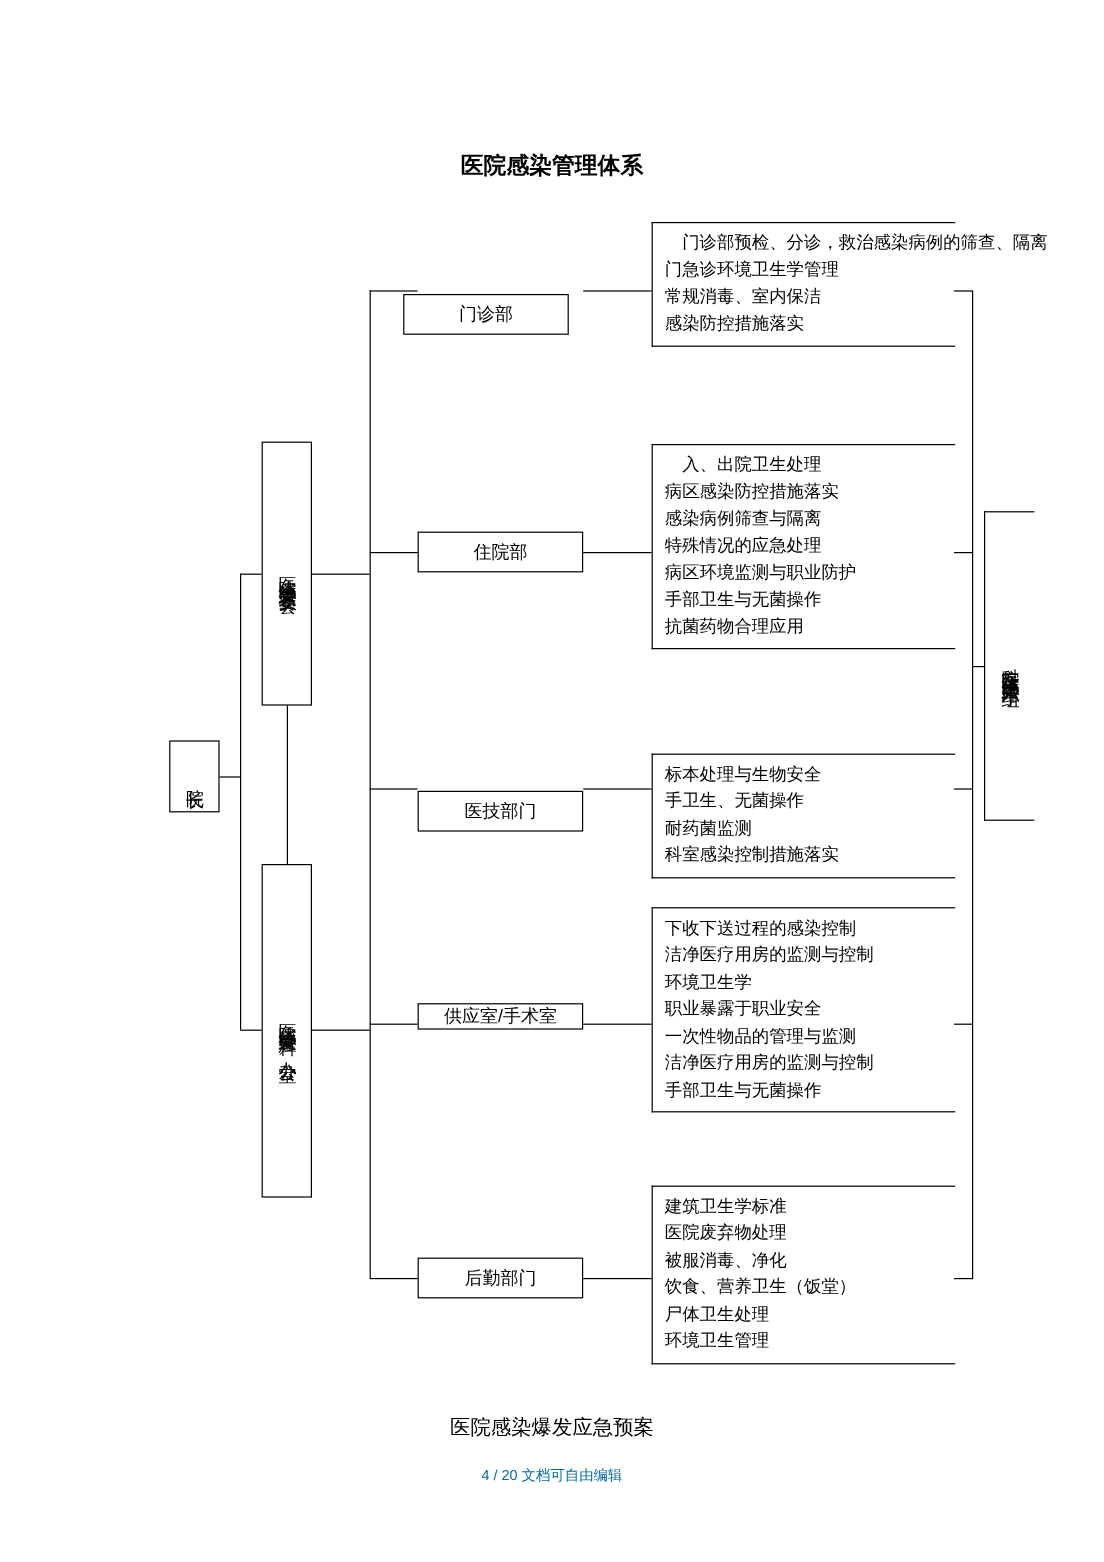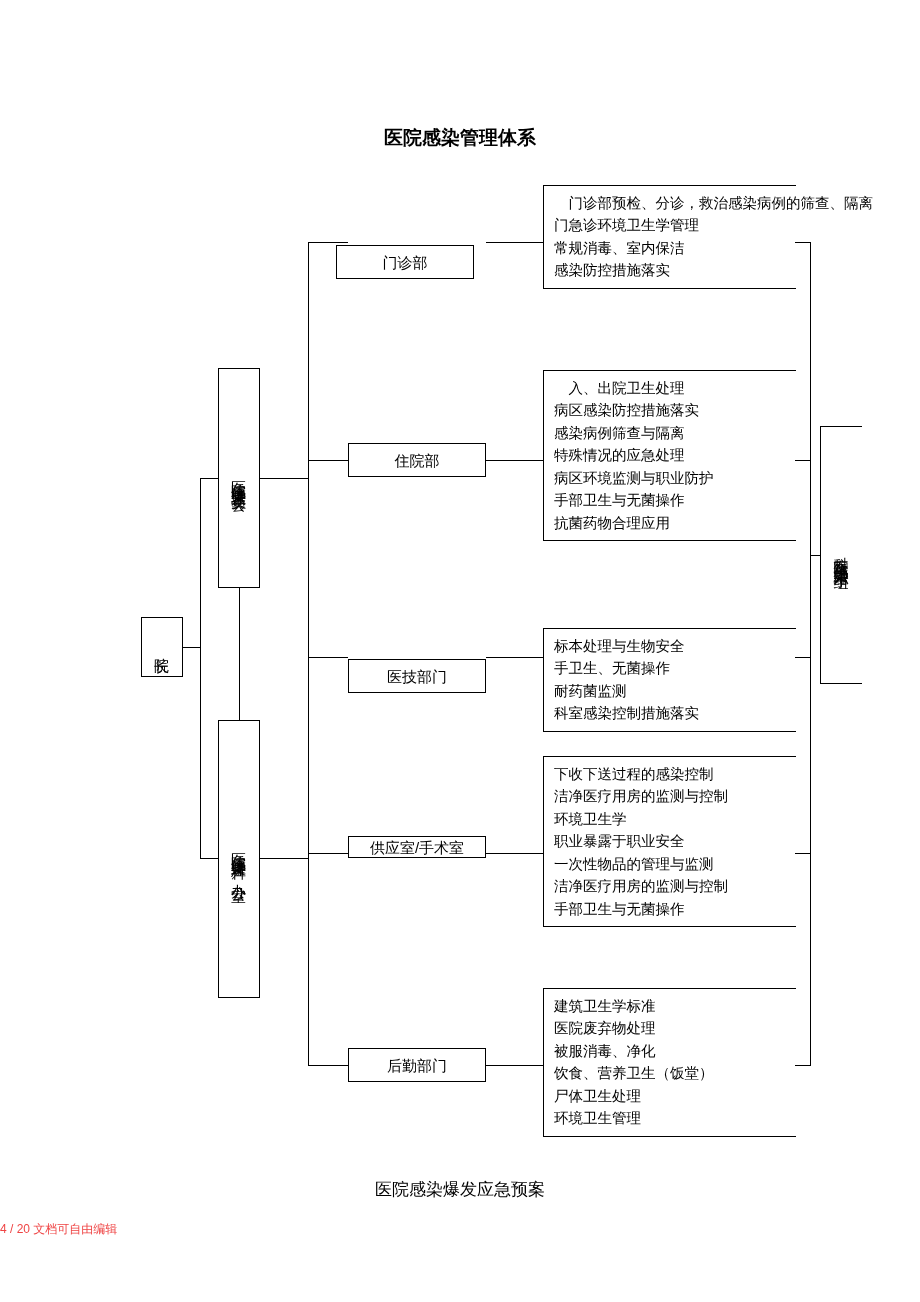--- a/index.html
+++ b/index.html
@@ -25,22 +25,23 @@
     position: absolute;
     top: 1178px;
     left: 0; right: 0;
     text-align: center;
     font-size: 17px;
   }
   .footer {
     position: absolute;
     top: 1221px;
     left: 0; right: 0;
+    text-align: center;
     font-size: 12px;
-    color: #ef4444;
+    color: #0369a1;
   }
   .box {
     position: absolute;
     border: 1px solid #000;
     background: #fff;
     display: flex;
     align-items: center;
     justify-content: center;
     font-size: 15px;
     line-height: 1.4;

